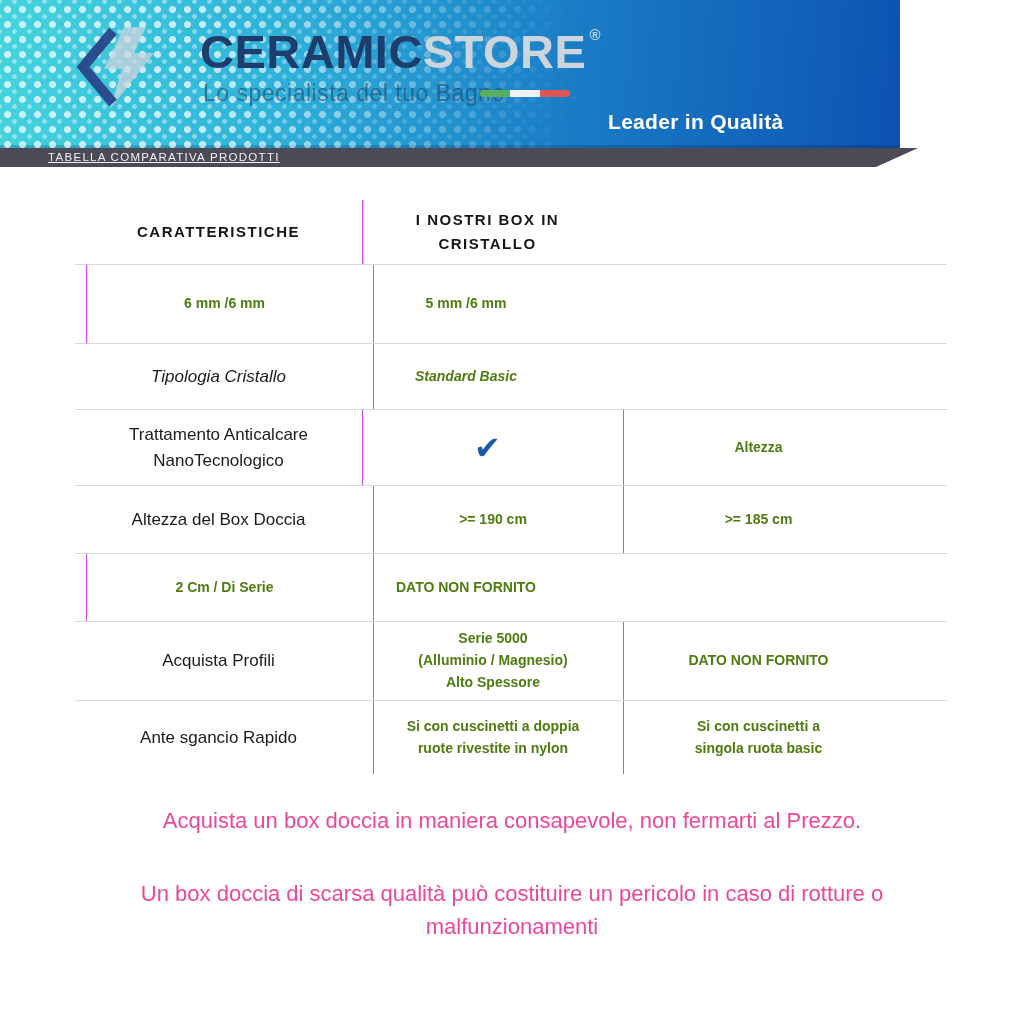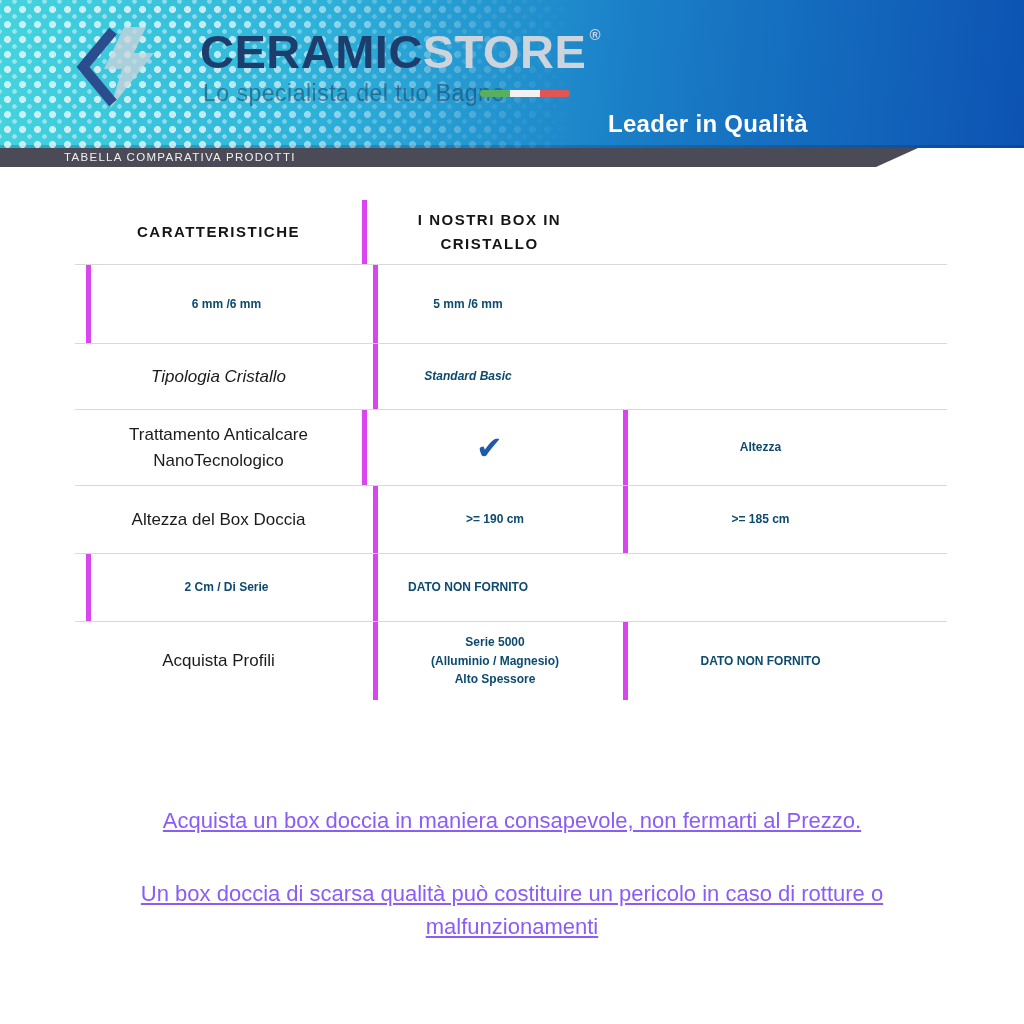--- a/index.html
+++ b/index.html
@@ -3,21 +3,21 @@
 <meta charset="utf-8">
 <style>
   html,body{margin:0;padding:0;}
   body{
     width:1024px;height:1024px;position:relative;overflow:hidden;
     background:#ffffff;font-family:"Liberation Sans",sans-serif;
   }
 
   
   .header-band{
-    position:absolute;left:0;top:0;width:1024px;height:148px;
+    position:absolute;left:0;top:0;width:900px;height:148px;
     background:linear-gradient(95deg,#45d4de 0%,#2fb3da 30%,#1a7ec7 62%,#0d53b2 100%);
     box-shadow:inset 0 -3px 0 rgba(0,30,90,0.22);
   }
   .halftone-dots{
     position:absolute;left:0;top:0;width:590px;height:148px;
     background-image:
       radial-gradient(circle,rgba(255,255,255,0.75) 3.2px,rgba(255,255,255,0) 3.8px),
       radial-gradient(circle,rgba(255,255,255,0.45) 2px,rgba(255,255,255,0) 2.6px);
     background-size:15px 15px,15px 15px;
     background-position:0 2px,7px 9px;
@@ -39,61 +39,61 @@
   .flag{
     position:absolute;left:480px;top:90px;width:90px;height:7px;
     display:flex;border-radius:3px;overflow:hidden;
   }
   .flag .seg{flex:1;}
   .flag .green{background:#58b05e;}
   .flag .white{background:#f2f2f2;}
   .flag .red{background:#e25555;}
   .slogan{
     position:absolute;left:608px;top:110px;
-    font-size:24px;font-weight:bold;color:#ffffff;letter-spacing:0.3px;white-space:nowrap;
+    font-size:21px;font-weight:bold;color:#ffffff;letter-spacing:0.3px;white-space:nowrap;
   }
 
   
   .ribbon{
     position:absolute;left:0;top:148px;width:918px;height:19px;
     background:#4b4b57;
     clip-path:polygon(0 0,100% 0,calc(100% - 42px) 100%,0 100%);
   }
   .ribbon-label{
-    line-height:19px;padding-left:64px;
-    font-size:11.5px;letter-spacing:1.3px;color:#f0f0f0;white-space:nowrap;
+    line-height:19px;padding-left:48px;
+    font-size:11.5px;letter-spacing:1.3px;color:#f0f0f0;white-space:nowrap;text-decoration:underline;
   }
 
   
   .cmp-table{position:absolute;left:75px;top:200px;width:872px;}
   .row{display:grid;grid-template-columns:287px 250px 335px;}
   .row + .row{border-top:1px solid #d9d9d9;}
   .row.head{height:64px;}
   .row.rh78{height:78px;}
   .row.rh65{height:65px;font-style:italic;}
   .row.rh75{height:75px;}
   .row.rh67{height:67px;}
   .row.rh73{height:73px;}
   .cell{
     display:flex;align-items:center;justify-content:center;
     text-align:center;white-space:pre-line;padding:4px 8px;box-sizing:border-box;
   }
-  .cell.c2,.cell.c3{border-left:5px solid #d946ef;}
+  .cell.c2,.cell.c3{border-left:1px solid #d946ef;}
   .cell.c3{padding-right:62px;}
   .row.head .cell{
     font-weight:bold;font-size:15px;letter-spacing:1.5px;color:#151515;line-height:1.6;
   }
   .cell.feature{font-size:17px;color:#1b1b1b;line-height:1.5;}
-  .cell.val{font-weight:bold;font-size:12px;color:#0c4a6e;line-height:1.55;margin-left:11px;}
+  .cell.val{font-weight:bold;font-size:14px;color:#4d7c0f;line-height:1.55;margin-left:11px;}
   .cell.check-cell{font-family:"DejaVu Sans",sans-serif;font-size:32px;line-height:1;color:#1e5ba7;font-weight:bold;}
 
   
   .footer-note{
     position:absolute;left:52px;top:804px;width:920px;
-    text-align:center;color:#8b5cf6;font-size:22px;line-height:1.5;text-decoration:underline;
+    text-align:center;color:#ec4899;font-size:22px;line-height:1.5;
   }
   .footer-note p{margin:0;}
   .footer-note p + p{margin-top:40px;}
 </style>
 </head>
 <body>
 
 <div class="header-band">
   <div class="halftone-dots"></div>
 
@@ -158,19 +158,26 @@
   </div>
 
   <div class="row rh78">
     <div class="cell c1 feature">Acquista Profili</div>
     <div class="cell c2 val">Serie 5000
 (Alluminio / Magnesio)
 Alto Spessore</div>
     <div class="cell c3 val">DATO NON FORNITO</div>
   </div>
 
+  <div class="row rh73">
+    <div class="cell c1 feature">Ante sgancio Rapido</div>
+    <div class="cell c2 val">Si con cuscinetti a doppia
+ruote rivestite in nylon</div>
+    <div class="cell c3 val">Si con cuscinetti a
+singola ruota basic</div>
+  </div>
 
 </div>
 
 <div class="footer-note">
   <p>Acquista un box doccia in maniera consapevole, non fermarti al Prezzo.</p>
   <p>Un box doccia di scarsa qualità può costituire un pericolo in caso di rotture o malfunzionamenti</p>
 </div>
 
 </body></html>

